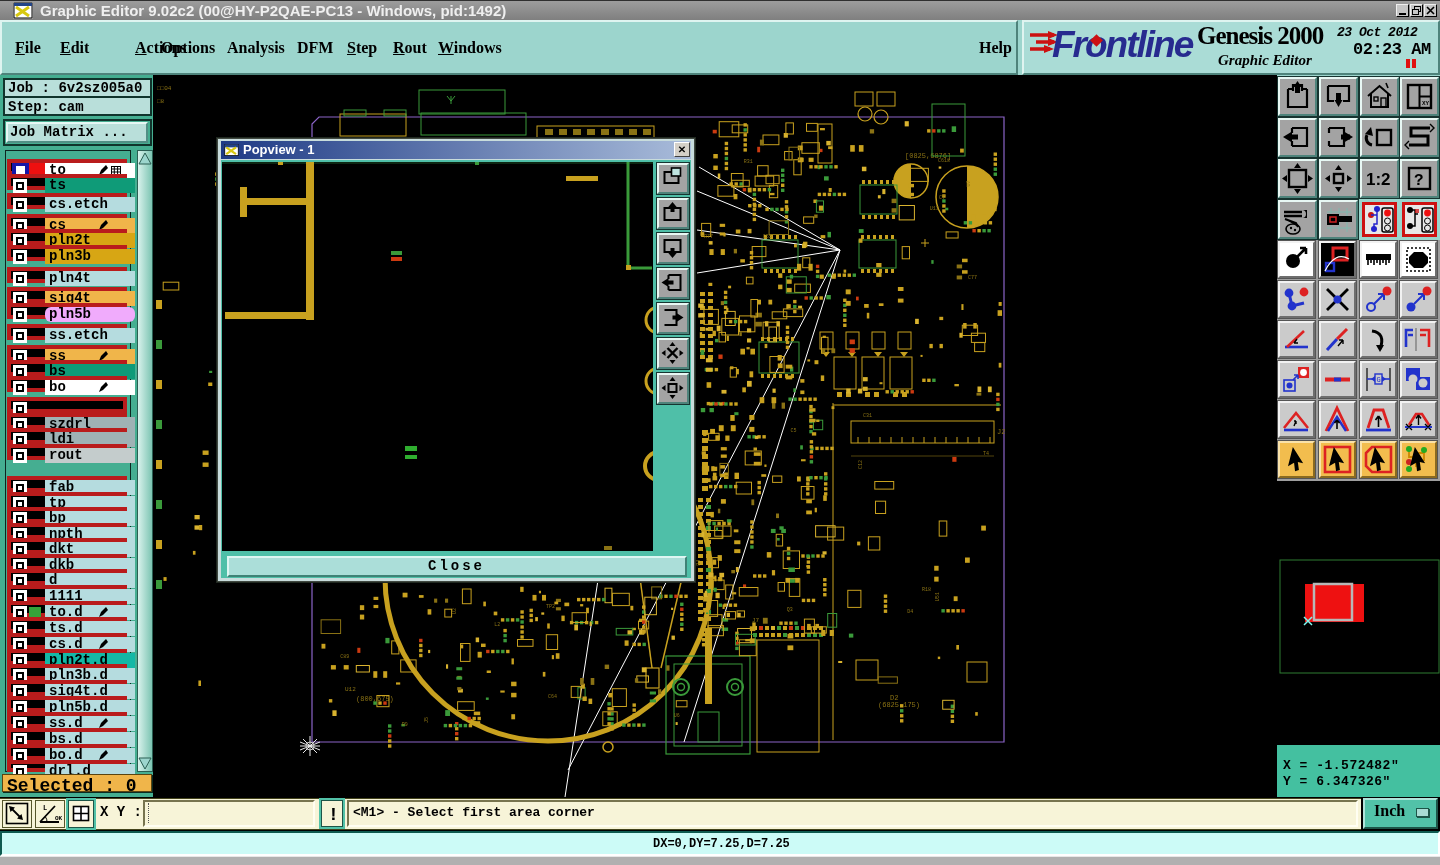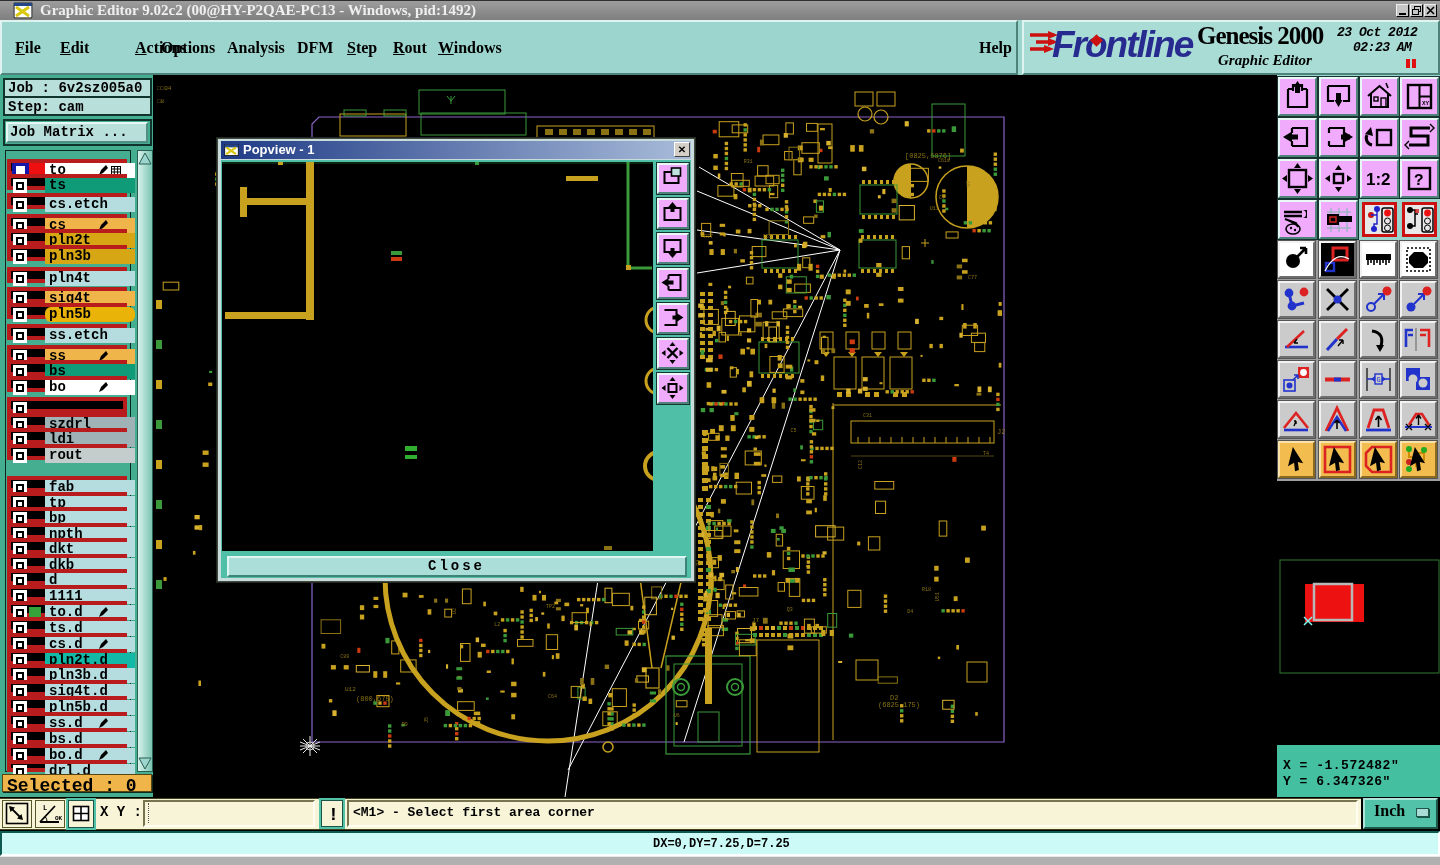--- a/index.html
+++ b/index.html
@@ -12,34 +12,34 @@
 .menustrip{left:0;top:20px;width:1440px;height:55px;background:#9cd5cd;}
 .panel3d{border:2px solid #4e837b;border-top-color:#dff4f0;border-left-color:#dff4f0;}
 .menuitem{top:39px;font-family:"Liberation Serif",serif;font-weight:bold;font-size:16px;color:#000;}
 .us{text-decoration:underline;}
 .sidebar{left:0;top:75px;width:155px;height:722px;background:#45ae91;border-right:2px solid #000;}
 .lrow{position:absolute;left:7px;width:120px;background:#000;border:4px solid #b91c1c;}
 .cb{position:absolute;left:2px;top:1px;width:14px;height:14px;background:#fff;}
 .cbi{position:absolute;left:3px;top:3px;width:8px;height:8px;background:#000;}
 .cbii{position:absolute;left:2px;top:2px;width:4px;height:4px;background:#fff;}
 .lname{position:absolute;left:34px;top:0px;width:90px;height:15px;font-family:"Liberation Mono",monospace;font-weight:bold;font-size:14px;line-height:15px;padding-left:4px;color:#000;}
-.tealbtn{position:absolute;background:#f0abfc;border:2px solid #4e837b;border-top-color:#e8f8f4;border-left-color:#e8f8f4;outline:1px solid #173430;}
+.tealbtn{position:absolute;background:#a3a3a3;border:2px solid #4e837b;border-top-color:#e8f8f4;border-left-color:#e8f8f4;outline:1px solid #173430;}
 .graybtn{position:absolute;background:#cbcbcb;border:2px solid #6e6e6e;border-top-color:#f2f2f2;border-left-color:#f2f2f2;outline:1px solid #555;}
 .orangebtn{position:absolute;background:#f2bd4e;border:2px solid #8a6a20;border-top-color:#fae2a8;border-left-color:#fae2a8;outline:1px solid #555;}
 .sunken{background:#f7f4d8;border:2px solid #fffef2;border-top-color:#77744f;border-left-color:#77744f;}
 </style></head><body>
 
 <div class="ab titlebar"></div>
 <svg class="ab" style="left:13px;top:2px" width="20" height="17" viewBox="0 0 20 17">
 <rect x="0" y="0" width="20" height="17" fill="#c8c8c8"></rect>
     <rect x="1" y="1" width="18" height="15" fill="#fff" stroke="#000"></rect>
 <rect x="1" y="1" width="18" height="3" fill="#224488"></rect>
 <path d="M3 5 L16 14 M16 5 L3 14" stroke="#d8c810" stroke-width="3"></path>
   </svg>
-<div class="ab titletxt" style="left:40px;font-family:Liberation Serif, serif;">Graphic Editor 9.02c2 (00@HY-P2QAE-PC13 - Windows, pid:1492)</div>
+<div class="ab titletxt" style="left:40px;">Graphic Editor 9.02c2 (00@HY-P2QAE-PC13 - Windows, pid:1492)</div>
 <div class="ab winbtn" style="left:1396px;"><svg width="11" height="11">
       <rect x="2" y="8" width="7" height="2" fill="#000"></rect>
     </svg></div>
 <div class="ab winbtn" style="left:1410px;"><svg width="11" height="11">
       <rect x="3.5" y="1.5" width="6" height="5" fill="none" stroke="#000"></rect>
       <rect x="1.5" y="4.5" width="6" height="5" fill="#c6c6c6" stroke="#000"></rect>
     </svg></div>
 <div class="ab winbtn" style="left:1424px;"><svg width="11" height="11">
       <path d="M2 2 L9 9 M9 2 L2 9" stroke="#000" stroke-width="1.6"></path>
     </svg></div>
@@ -56,21 +56,21 @@
 <div class="ab menuitem" style="left:438px;"><span class="us">W</span>indows</div>
 <div class="ab menuitem" style="left:979px;">Help</div>
 <div class="ab panel3d" style="left:1022px;top:20px;width:418px;height:55px;background:#aadcd6;"></div>
 <svg class="ab" style="left:1028px;top:30px" width="36" height="30" viewBox="0 0 36 30">
 <path d="M2 5 H26 M8 12 H26 M2 19 H22" stroke="#cc1111" stroke-width="3.5"></path>
 <path d="M20 1 L30 5 L20 9 Z M20 8 L30 12 L20 16 Z M16 15 L26 19 L16 23 Z" fill="#cc1111"></path>
   </svg>
 <div class="ab" style="left:1052px;top:24px;font-family:'Liberation Sans',sans-serif;font-weight:bold;font-style:italic;font-size:37px;color:#272b8f;letter-spacing:-2px;">Fr<span style="position:relative;">o<span style="position:absolute;left:7px;top:12px;width:9px;height:9px;background:#cc1111;transform:rotate(45deg);"></span></span>ntline</div>
 <div class="ab serif" style="left:1197px;top:22px;font-size:25px;letter-spacing:-1px;">Genesis 2000</div>
 <div class="ab mono" style="left:1337px;top:25px;font-size:13px;font-style:italic;letter-spacing:-0.5px;">23 Oct 2012</div>
-<div class="ab mono" style="left:1353px;top:40px;font-size:13px;font-style:italic;letter-spacing:-0.5px;">02:23 AM</div>
+<div class="ab mono" style="left:1353px;top:40px;font-size:17px;letter-spacing:-0.5px;">02:23 AM</div>
 <div class="ab serif" style="left:1218px;top:52px;font-size:15px;font-style:italic;">Graphic Editor</div>
 <div class="ab " style="left:1406px;top:59px;width:4px;height:9px;background:#e01010;"></div>
 <div class="ab " style="left:1412px;top:59px;width:4px;height:9px;background:#e01010;"></div>
 <div class="ab sidebar"></div>
 <div class="ab " style="left:3px;top:78px;width:149px;height:38px;border:2px solid #10342c;background:#b9dfda;"></div>
 <div class="ab mono" style="left:8px;top:80px;font-size:14px;">Job : 6v2sz005a0</div>
 <div class="ab " style="left:3px;top:96px;width:149px;height:2px;background:#10342c;"></div>
 <div class="ab mono" style="left:8px;top:99px;font-size:14px;">Step: cam</div>
 <div class="ab " style="left:3px;top:119px;width:149px;height:27px;border:2px solid #10342c;background:#45ae91;"></div>
 <div class="ab " style="left:6px;top:122px;width:142px;height:21px;background:#b9dfda;border:2px solid #518f85;border-top-color:#e6f8f4;border-left-color:#e6f8f4;"></div>
@@ -147,21 +147,21 @@
       </div>
     </div>
     <div class="lname" style="background:#f0b54a;">sig4t</div>
   </div>
 <div class="lrow" style="top:302.5px;height:16px;">
     <div class="cb">
       <div class="cbi">
         <div class="cbii"></div>
       </div>
     </div>
-    <div class="lname" style="background:#eab308;border-radius:6px;">pln5b</div>
+    <div class="lname" style="background:#f0abfc;border-radius:6px;">pln5b</div>
   </div>
 <div class="lrow" style="top:324.0px;height:16px;">
     <div class="cb">
       <div class="cbi">
         <div class="cbii"></div>
       </div>
     </div>
     <div class="lname" style="background:#b5dcdf;">ss.etch</div>
   </div>
 <div class="lrow" style="top:344.5px;height:16px;">

